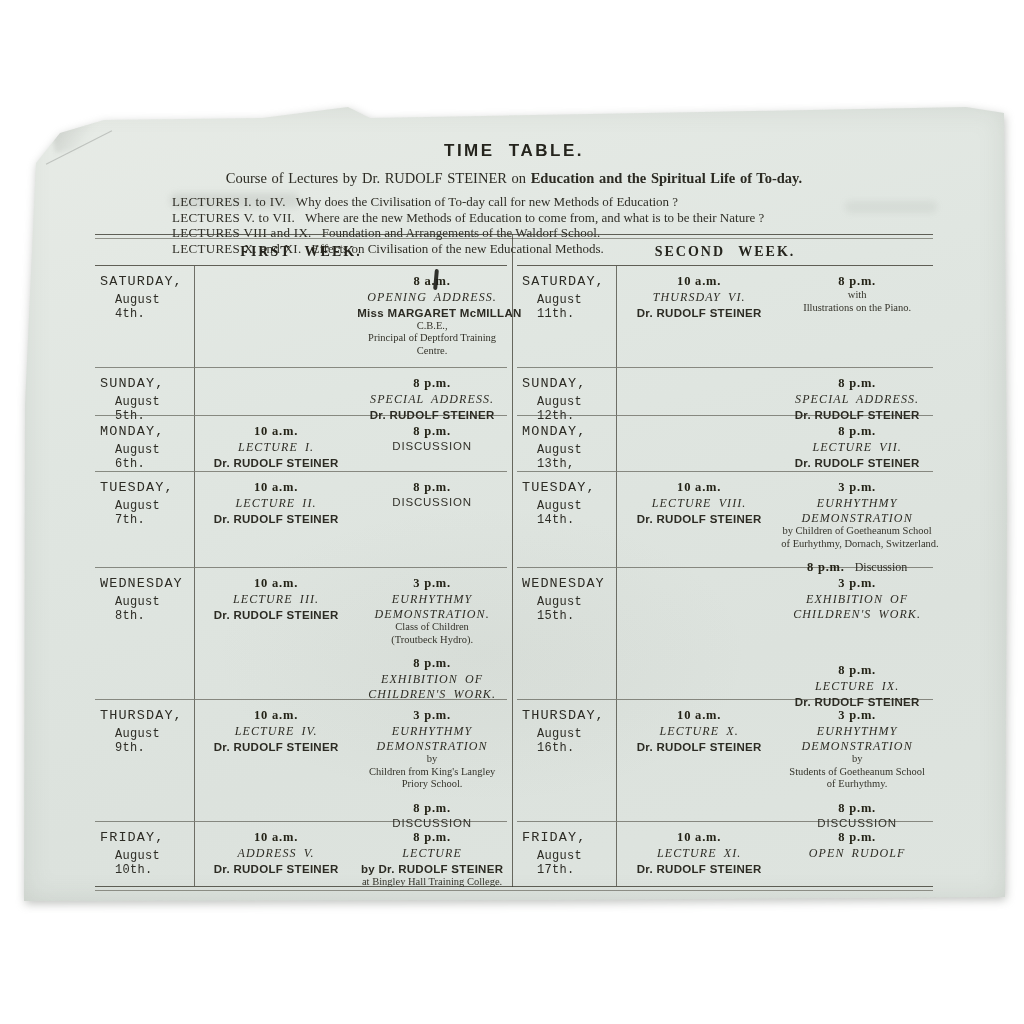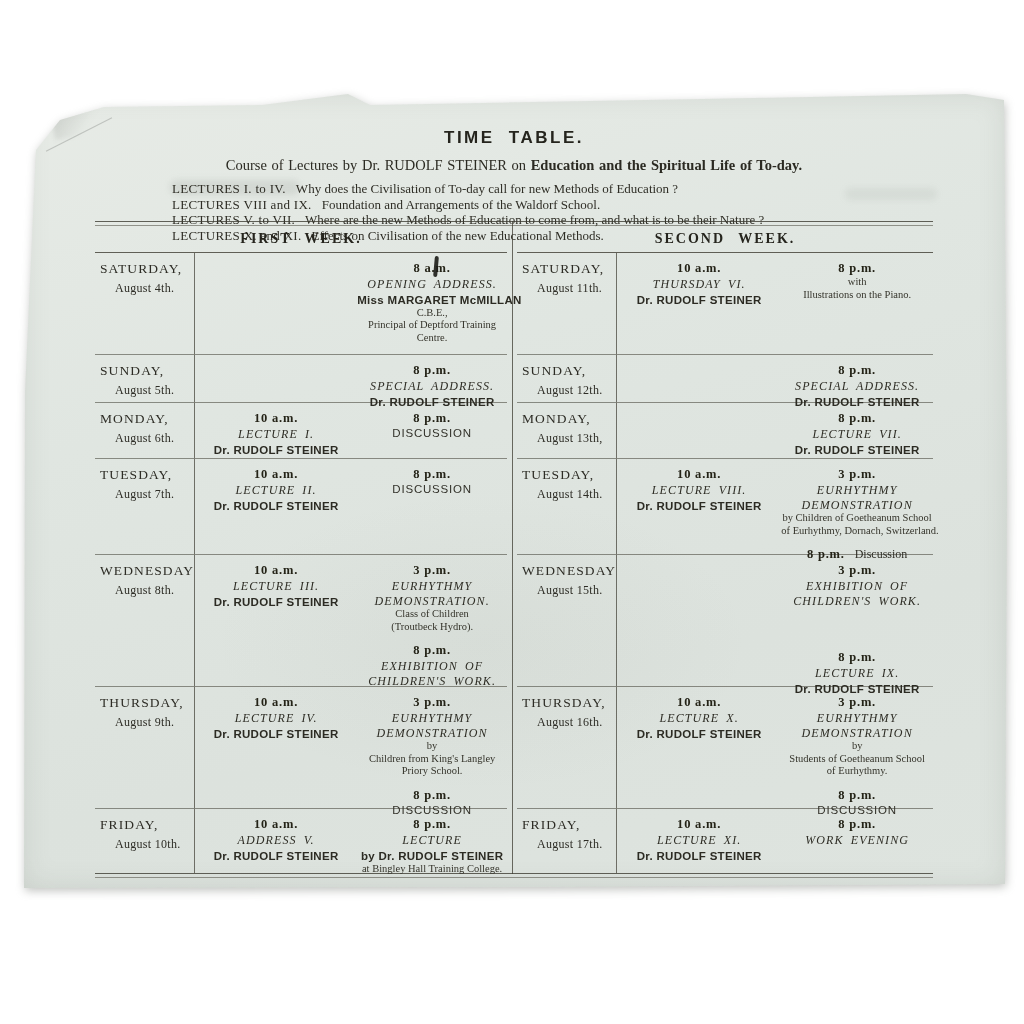--- a/index.html
+++ b/index.html
@@ -4,21 +4,21 @@
 <title>Time Table Scan</title>
 <style>
   html,body{margin:0;padding:0;}
   body{
     width:1024px;height:1024px;position:relative;overflow:hidden;
     background:#ffffff;
     font-family:"Liberation Serif","DejaVu Serif",serif;
     color:#2d2c25;
   }
   .paper-wrap{
-    position:absolute;left:22px;top:92px;width:985px;height:797px;
+    position:absolute;left:22px;top:105px;width:985px;height:797px;
     filter:drop-shadow(1px 3px 5px rgba(120,125,118,.45));
   }
   .paper{
     position:absolute;inset:0;
     background:linear-gradient(165deg,#e7ebe6 0%,#e0e6e1 35%,#dce2dd 70%,#dee4df 100%);
     clip-path:polygon(38px 28px,82px 15px,240px 13px,326px 2px,348px 13px,680px 7px,944px 2px,982px 8px,985px 400px,983px 792px,520px 795px,2px 796px,3px 300px,14px 58px);
     box-shadow:inset 0 0 28px rgba(110,118,108,.18);
   }
   
   .crease{position:absolute;left:20px;top:42px;width:74px;height:1px;background:rgba(90,95,88,.28);transform:rotate(-27deg);}
@@ -53,21 +53,21 @@
   .week-header{
     display:flex;align-items:center;justify-content:center;
     font-weight:700;font-size:14px;letter-spacing:2px;word-spacing:8px;
     border-bottom:1px solid rgba(62,60,50,.8);color:#26251e;
   }
   .cell{overflow:visible;}
   .rb{border-bottom:1px solid rgba(62,60,50,.55);}
   .vr{border-right:1px solid rgba(62,60,50,.7);}
   .mid-divider{position:absolute;left:417px;top:0;height:653px;width:1px;background:rgba(62,60,50,.75);}
 
-  .day-cell{padding:8px 11px 0 5px;}
+  .day-cell{padding:8px 11px 0 5px;font-family:Liberation Mono, monospace;}
   .day-name{font-size:13.5px;letter-spacing:1.1px;}
   .day-date{font-size:12px;letter-spacing:.3px;margin-top:4px;padding-left:15px;}
 
   .content-cell{display:flex;padding-top:6px;}
   .col{flex:0 0 52%;min-width:0;}
   .col.pm{flex:0 0 48%;}
   .event{text-align:center;margin-bottom:8px;}
   .event.gap{margin-top:40px;}
   .time-row{line-height:15px;}
   .time{
@@ -111,24 +111,24 @@
       <div class="title">TIME TABLE.</div>
       <div class="subtitle">
         <span>Course of Lectures by Dr. RUDOLF STEINER on</span>
         <span class="emph">Education and the Spiritual Life of To-day.</span>
       </div>
       <div class="lectures">
         <div class="lecture-line">
           <span class="ll-label">LECTURES I. to IV.</span><span class="ll-text">Why does the Civilisation of To-day call for new Methods of Education ?</span>
         </div>
         <div class="lecture-line">
-          <span class="ll-label">LECTURES VIII and IX.</span><span class="ll-text">Foundation and Arrangements of the Waldorf School.</span>
+          <span class="ll-label">LECTURES V. to VII.</span><span class="ll-text">Where are the new Methods of Education to come from, and what is to be their Nature ?</span>
         </div>
         <div class="lecture-line">
-          <span class="ll-label">LECTURES V. to VII.</span><span class="ll-text">Where are the new Methods of Education to come from, and what is to be their Nature ?</span>
+          <span class="ll-label">LECTURES VIII and IX.</span><span class="ll-text">Foundation and Arrangements of the Waldorf School.</span>
         </div>
         <div class="lecture-line">
           <span class="ll-label">LECTURES X. and XI.</span><span class="ll-text">Effects on Civilisation of the new Educational Methods.</span>
         </div>
       </div>
     </div>
 
     <div class="tbl">
       <div class="dline"></div>
       <div class="grid" id="grid">
@@ -407,21 +407,21 @@
             <div class="col am">
               <div class="event">
                 <div class="time-row"><span class="time">10 a.m.</span></div>
                 <div class="etitle">LECTURE XI.</div>
                 <div class="speaker">Dr. RUDOLF STEINER</div>
               </div>
             </div>
             <div class="col pm">
               <div class="event">
                 <div class="time-row"><span class="time">8 p.m.</span></div>
-                <div class="etitle">WORK EVENING</div>
+                <div class="etitle">OPEN RUDOLF</div>
               </div>
             </div>
           </div>
         </div>
       <div class="dline"></div>
       <div class="mid-divider"></div>
     </div>
   </div>
 </div>
 

